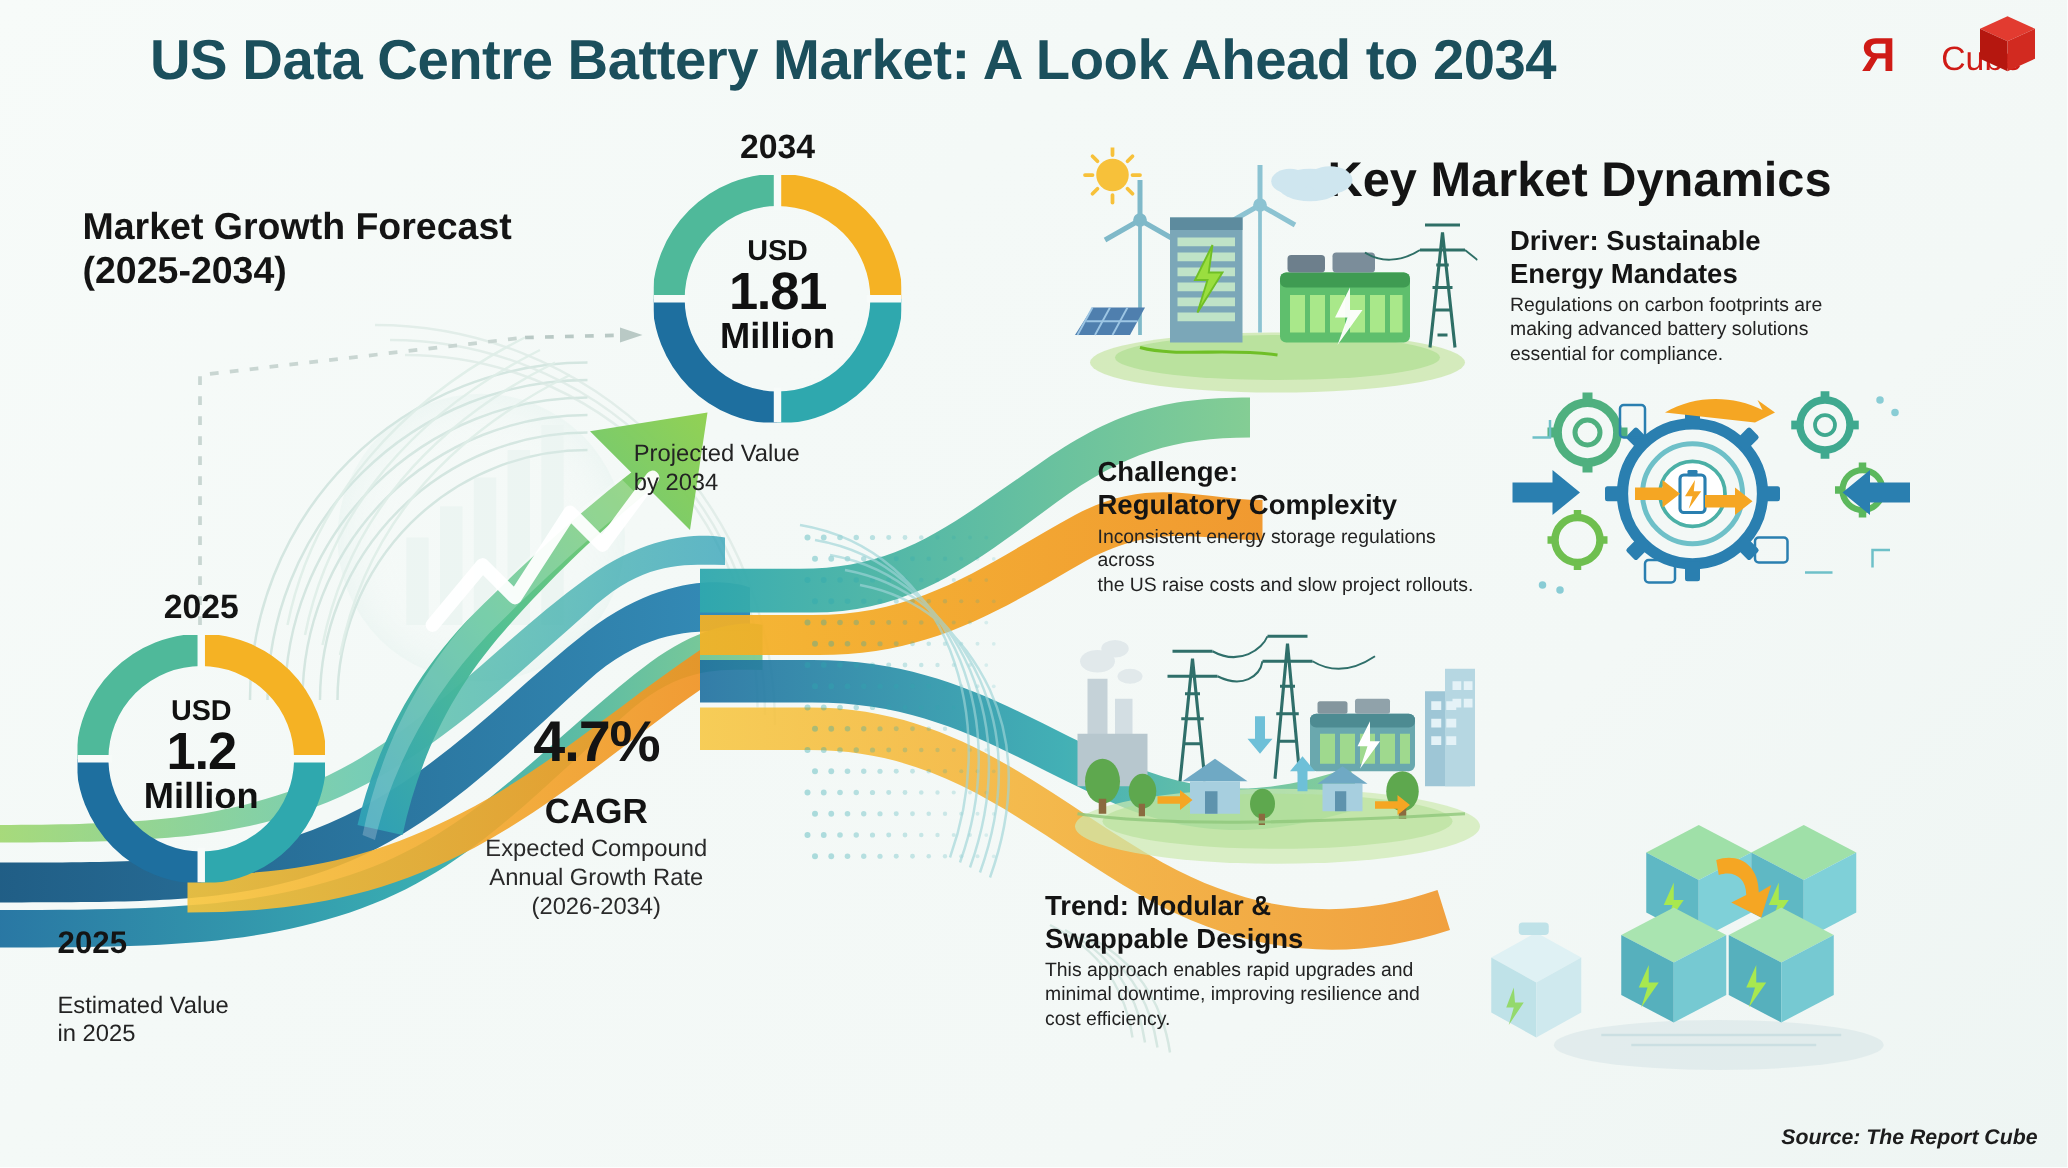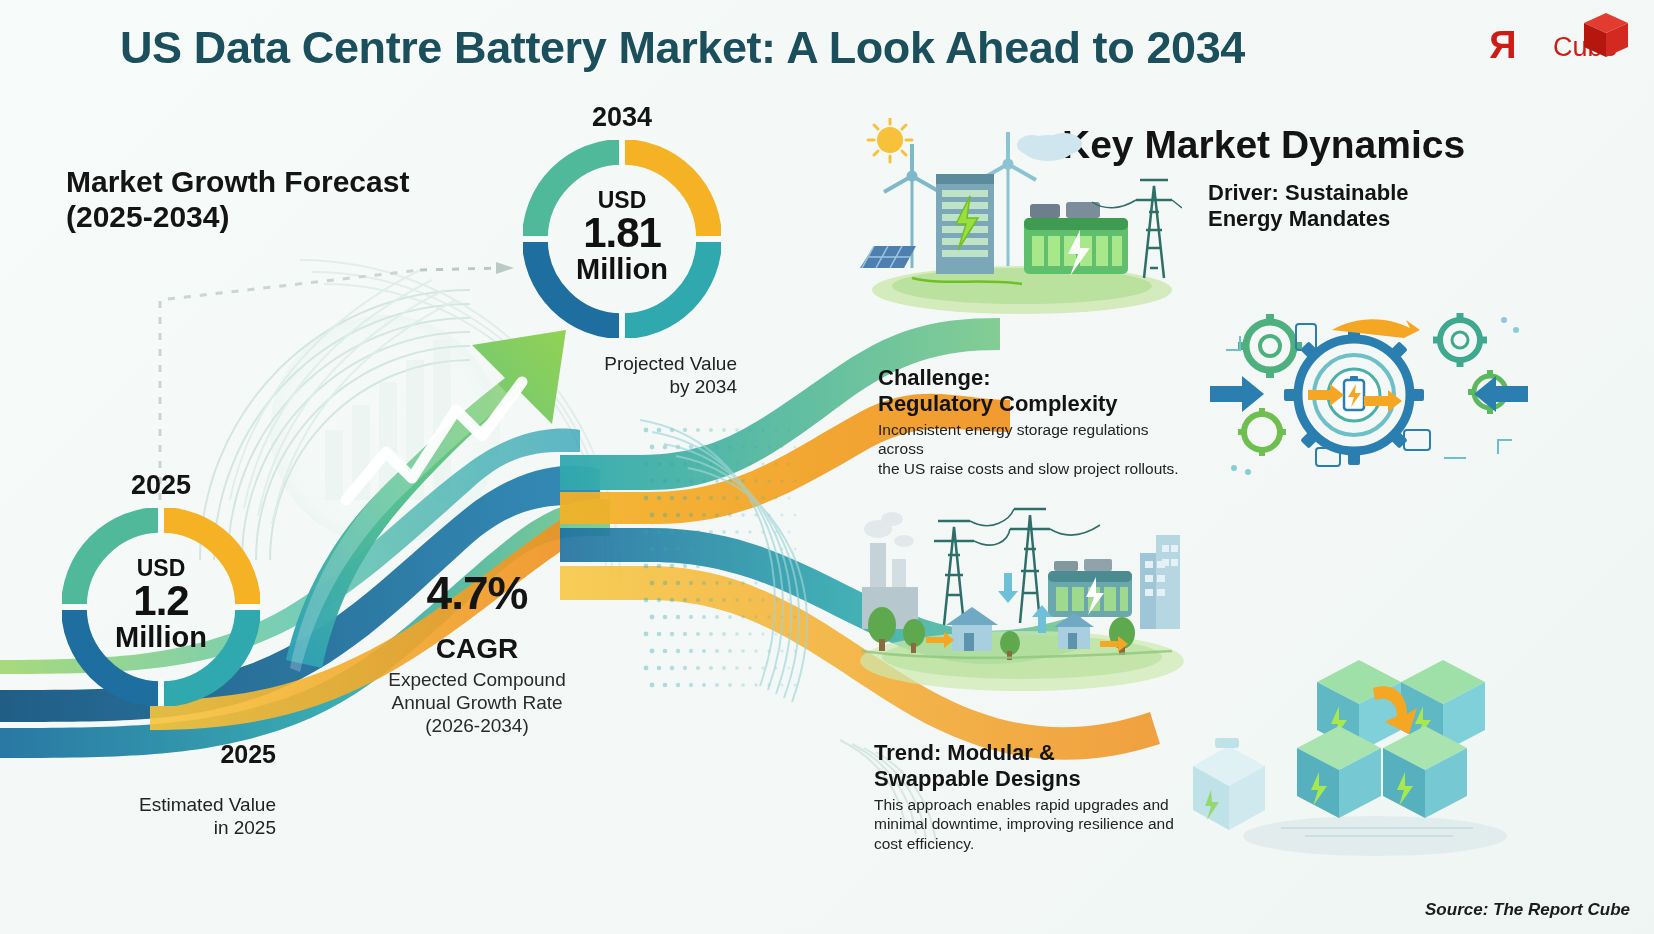--- a/index.html
+++ b/index.html
@@ -55,21 +55,21 @@
   }
   .donut .center {
     position: absolute; left: 0; width: 100%; text-align: center;
     color: #111;
   }
   .donut .c-usd { font-size: 23px; font-weight: bold; line-height: 1.05; }
   .donut .c-val { font-size: 42px; font-weight: bold; line-height: 1.0; letter-spacing: -1px; }
   .donut .c-unit { font-size: 29px; font-weight: bold; line-height: 1.1; }
   .donut .cap {
     position: absolute; width: 230px; left: 50%; transform: translateX(-50%);
-    text-align: right; font-size: 19px; color: #232323; line-height: 1.22;
+    text-align: left; font-size: 19px; color: #232323; line-height: 1.22;
     white-space: pre-line;
   }
   .donut .cap b { font-size: 25px; color: #141414; display: block; }
 
   #donut-2034 { left: 523px; top: 140px; width: 198px; }
   #donut-2025 { left: 62px; top: 508px; width: 198px; }
 
   
   #cagr { position: absolute; left: 352px; top: 570px; width: 250px; text-align: center; }
   #cagr .pct { font-size: 46px; font-weight: bold; color: #141414; letter-spacing: -1px; line-height: 1; }
@@ -82,21 +82,21 @@
     font-size: 22px; font-weight: bold; color: #141414;
     line-height: 1.18; white-space: pre-line;
   }
   .dyn p {
     font-size: 15.5px; color: #232323; line-height: 1.26;
     margin-top: 3px; white-space: pre-line;
   }
   #dyn-driver      { left: 1208px; top: 180px; width: 262px; }
   #dyn-challenge   { left: 878px;  top: 365px; width: 320px; }
   #dyn-opportunity { left: 1208px; top: 530px; width: 292px; }
-  #dyn-trend       { left: 874px;  top: 712px; width: 300px; margin-top: 28px; }
+  #dyn-trend       { left: 836px;  top: 712px; width: 300px; }
 
   
   .illu { position: absolute; }
   #illu-datacentre { left: 852px;  top: 118px; width: 330px; height: 200px; }
   #illu-gears      { left: 1204px; top: 300px; width: 330px; height: 190px; }
   #illu-grid       { left: 852px;  top: 475px; width: 340px; height: 220px; }
   #illu-modules    { left: 1185px; top: 630px; width: 330px; height: 230px; }
 
   
   #source {
@@ -806,20 +806,23 @@
 
     <g stroke="#c6dde0" stroke-width="2" fill="none" opacity="0.8">
       <path d="M96 198 L 288 198"></path>
       <path d="M120 206 L 268 206"></path>
     </g>
   </svg>
 
   <div class="dyn" id="dyn-driver">
     <h3>Driver: Sustainable
 Energy Mandates</h3>
+    <p>Regulations on carbon footprints are
+making advanced battery solutions
+essential for compliance.</p>
   </div>
 
   <div class="dyn" id="dyn-challenge">
     <h3>Challenge:
 Regulatory Complexity</h3>
     <p>Inconsistent energy storage regulations across
 the US raise costs and slow project rollouts.</p>
   </div>
 
 

